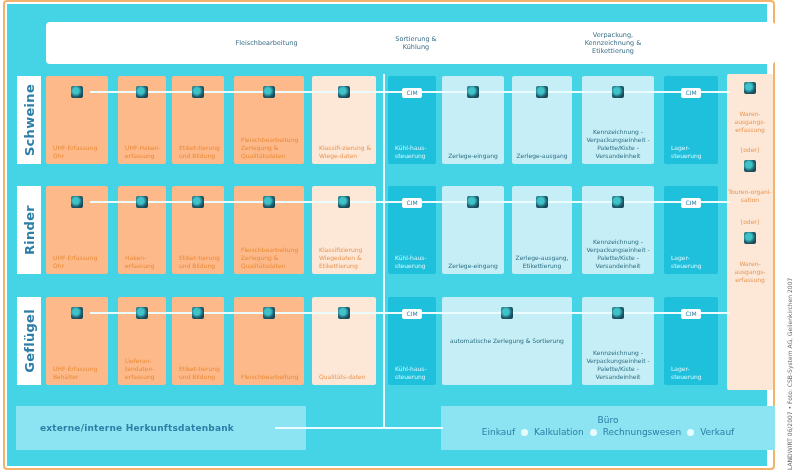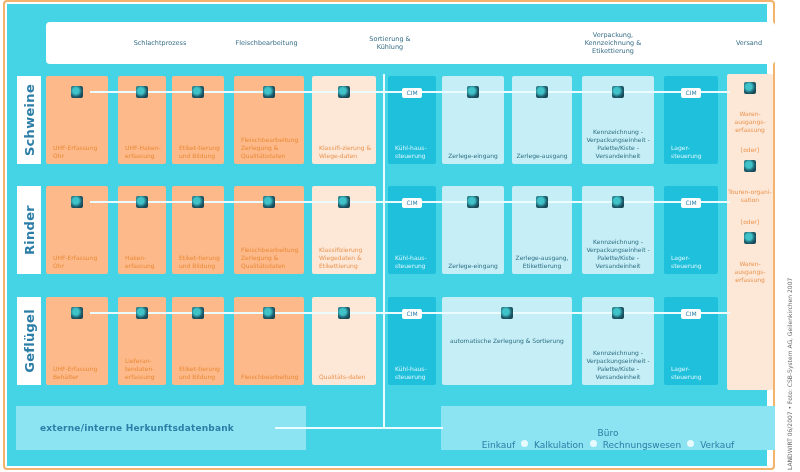--- a/index.html
+++ b/index.html
@@ -83,36 +83,34 @@
   
   .db {
     position: absolute; left: 16px; top: 406px; width: 290px; height: 44px;
     background: #8ce3f1; display: flex; align-items: center; padding-left: 24px;
     font-size: 9px; color: #2c7ea7; font-weight: bold; letter-spacing: 0.2px;
   }
   .buero {
     position: absolute; left: 441px; top: 406px; width: 334px; height: 44px;
     background: #8ce3f1; color: #2c7ea7; text-align: center;
   }
-  .buero .title { font-size: 9px; margin-top: 22px; }
-  .buero .items { font-size: 9px; display: flex; justify-content: center; gap: 6px; margin-top: 2px; }
+  .buero .title { font-size: 9px; margin-top: 9px; }
+  .buero .items { font-size: 9px; display: flex; justify-content: center; gap: 6px; margin-top: 2px; align-items: center; }
   .buero .dot { width: 7px; height: 7px; border-radius: 50%; background: #e7fafd; display: inline-block; }
 </style>
 </head>
 <body>
 
 <div class="frame"></div>
 <div class="panel"></div>
 
 <div class="header">
-  <div class="hcell" style="left:60px;width:108px">Schlachtprozess</div>
   <div class="hcell" style="left:178px;width:85px">Fleischbearbeitung</div>
-  <div class="hcell" style="left:319px;width:50px">Sortierung &amp; Kühlung</div>
+  <div class="hcell" style="left:345px;width:50px">Sortierung &amp; Kühlung</div>
   <div class="hcell" style="left:530px;width:74px">Verpackung, Kennzeichnung &amp; Etikettierung</div>
-  <div class="hcell" style="left:677px;width:52px">Versand</div>
 </div>
 
 <div class="vline" style="left:383px;top:74px;height:354px"></div>
 <div class="flowline" style="left:275px;top:427px;width:110px"></div>
 <div class="flowline" style="left:383px;top:427px;width:60px"></div>
 
 <div class="rowlabel" style="top:76px">
     <span>Schweine</span>
   </div>
 <div class="flowline" style="left:90px;top:91px;width:640px"></div>

